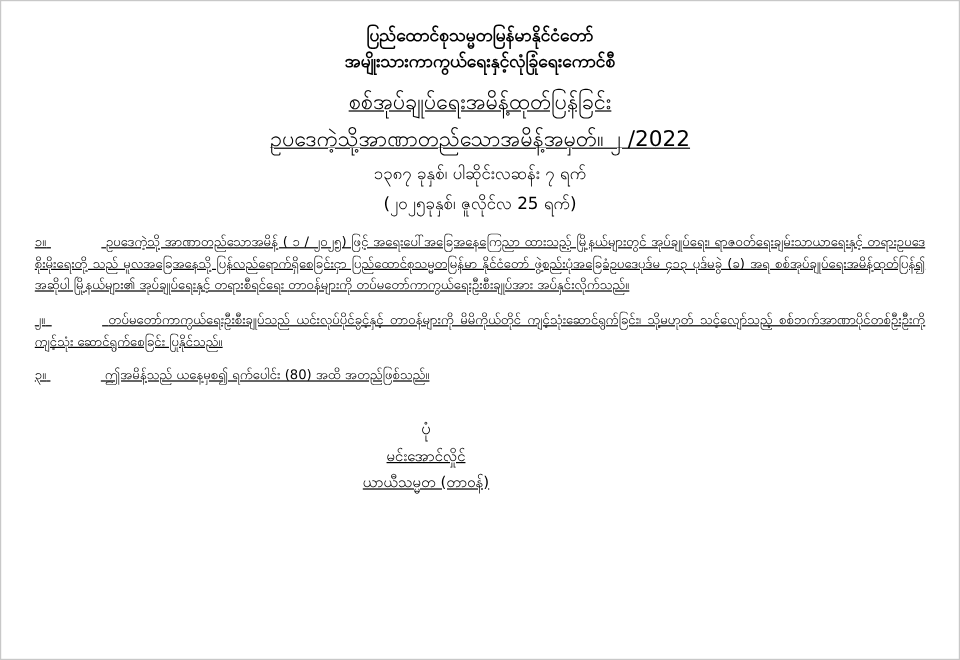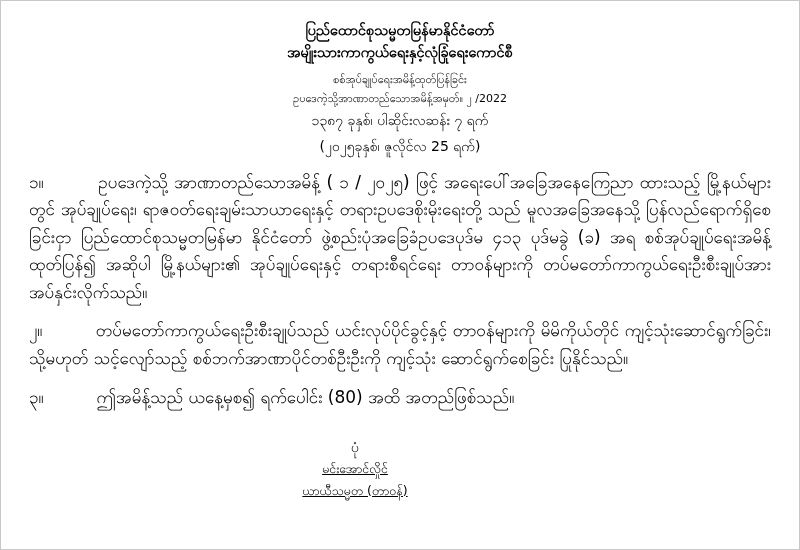--- a/index.html
+++ b/index.html
@@ -26,38 +26,40 @@
     text-align: center;
     margin-top: 4px;
   }
   .title-line {
     font-size: 14.5px;
     font-weight: bold;
     line-height: 1.55;
     letter-spacing: 0px;
   }
   .subtitle-line {
-    font-size: 11px;
+    font-size: 18px;
     line-height: 1.75;
+    text-decoration: underline;
   }
   .meta-line {
     font-size: 14px;
     line-height: 1.8;
   }
   .spacer-sm { height: 6px; }
 
   .body-block {
     margin-top: 10px;
   }
   .para {
-    font-size: 17px;
+    font-size: 11px;
     line-height: 1.62;
     text-align: justify;
     margin-bottom: 11px;
     display: block;
+    text-decoration: underline;
   }
   .para .num {
     display: inline;
   }
   .para .indent {
     display: inline-block;
     width: 42px;
   }
   .sig-block {
     margin-top: 26px;

